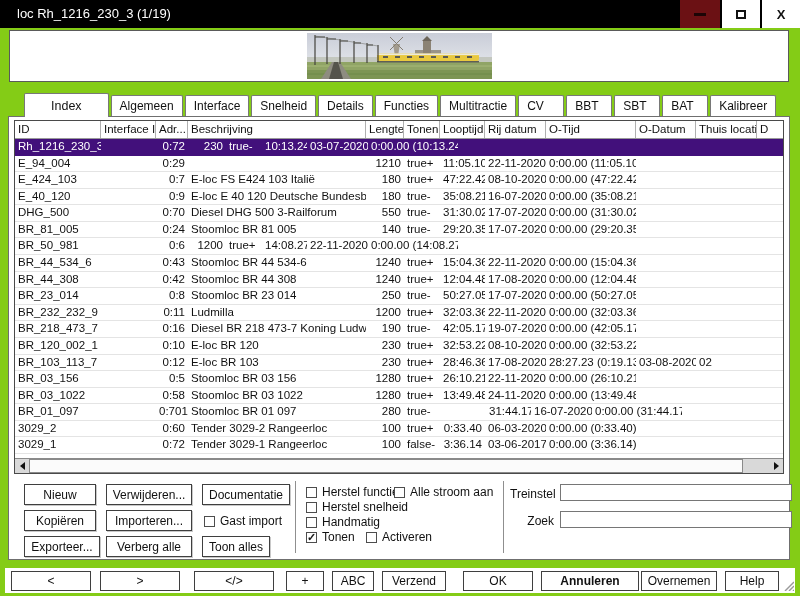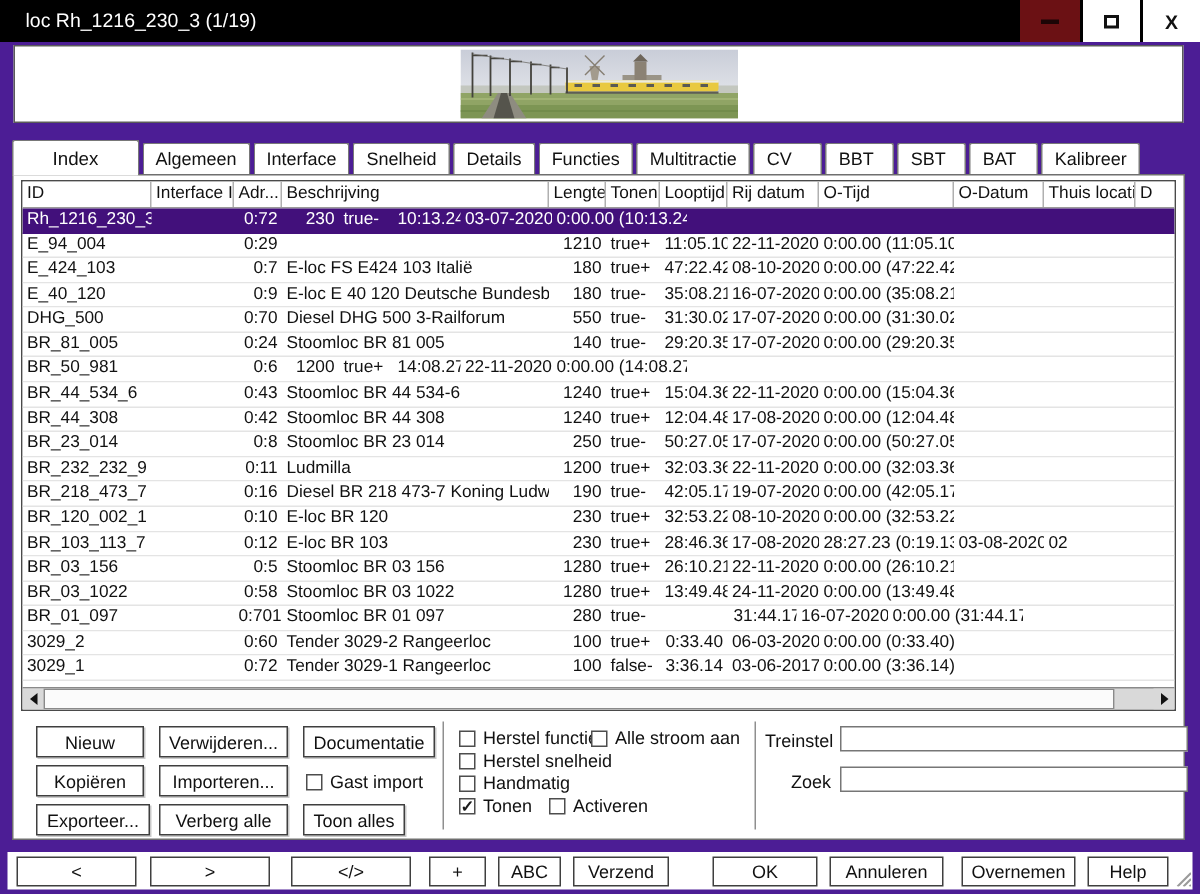--- a/index.html
+++ b/index.html
@@ -1,34 +1,34 @@
 <!DOCTYPE html>
 <html style="--titlebar-bg: #000000; --minimize-bg: #6B1114; --selected-row-bg: #42107B;"><head>
 <meta charset="utf-8">
 <style>
   html,body{margin:0;padding:0;background:#3a3a3a;}
   *{box-sizing:border-box;}
   .window{
-    position:relative;width:800px;height:596px;background:#4c1d95;overflow:hidden;
+    position:relative;width:800px;height:596px;background:#84cc16;overflow:hidden;
     font-family:"Liberation Sans", sans-serif;color:#111;
   }
   
   .titlebar{position:absolute;left:0;top:0;width:800px;height:28px;background:var(--titlebar-bg,#000);display:flex;align-items:stretch;}
   .titletext{flex:1;color:#fff;font-size:13px;line-height:28px;padding-left:17px;white-space:nowrap;}
   .tbtn{width:40px;height:28px;display:flex;align-items:center;justify-content:center;cursor:default;}
   .tbtn.min{background:var(--minimize-bg,#6b1114);}
   .tbtn.min .bar{width:12px;height:3px;background:#1c0506;}
   .tbtn.max{background:#fff;border-left:2px solid #000;}
   .tbtn.max .sq{width:10px;height:9px;border:2px solid #111;background:#fff;}
   .tbtn.close{background:#fff;border-left:2px solid #000;font-weight:700;font-size:13px;color:#111;}
   
   .banner{position:absolute;left:9px;top:30px;width:780px;height:52px;background:#fff;border:1px solid #5a5a5a;}
   .banner svg{display:block;margin:2px auto;}
   
-  .tabbar{position:absolute;left:8px;top:93px;right:8px;height:23px;display:flex;align-items:flex-end;}
+  .tabbar{position:absolute;left:24px;top:93px;right:8px;height:23px;display:flex;align-items:flex-end;}
   .tab{background:#fff;border:1px solid #787878;border-bottom:none;height:21px;display:flex;align-items:center;
        padding:0 8px;font-size:12px;margin-right:2px;border-radius:2px 2px 0 0;white-space:nowrap;}
   .tab.short{min-width:46px;}
   .tab.active{height:24px;padding:0 26px;margin-bottom:-1px;z-index:3;font-size:12.5px;}
   
   .tabpanel{position:absolute;left:8px;top:116px;width:782px;height:444px;background:#fff;border:1px solid #6f6f6f;}
   
   .tablebox{position:absolute;left:5px;top:3px;width:770px;height:354px;border:1px solid #4a4a4a;background:#fff;
             display:flex;flex-direction:column;overflow:hidden;}
   .thead{display:flex;height:18px;flex:none;border-bottom:1px solid #9a9a9a;background:#fff;}
@@ -485,21 +485,21 @@
 
   <div class="bottombar">
     <div class="bbtn" style="width:80px;margin-right:9px;">&lt;</div>
     <div class="bbtn" style="width:80px;margin-right:14px;">&gt;</div>
     <div class="bbtn" style="width:80px;margin-right:12px;">&lt;/&gt;</div>
     <div class="bbtn" style="width:38px;margin-right:8px;">+</div>
     <div class="bbtn" style="width:42px;margin-right:8px;">ABC</div>
     <div class="bbtn" style="width:64px;">Verzend</div>
     <div class="spacer"></div>
     <div class="bbtn" style="width:70px;margin-right:8px;">OK</div>
-    <div class="bbtn" style="width:76px;margin-right:12px;">Annuleren</div>
+    <div class="bbtn" style="width:98px;margin-right:2px;font-weight:bold;">Annuleren</div>
     <div class="bbtn" style="width:76px;margin-right:8px;">Overnemen</div>
     <div class="bbtn" style="width:54px;margin-right:2px;">Help</div>
     <svg class="grip" viewBox="0 0 11 11">
       <g stroke="#9a9a9a" stroke-width="1.4">
         <line x1="2" y1="11" x2="11" y2="2"></line>
           <line x1="6" y1="11" x2="11" y2="6"></line>
           <line x1="10" y1="11" x2="11" y2="10"></line>
       </g>
     </svg>
   </div>

